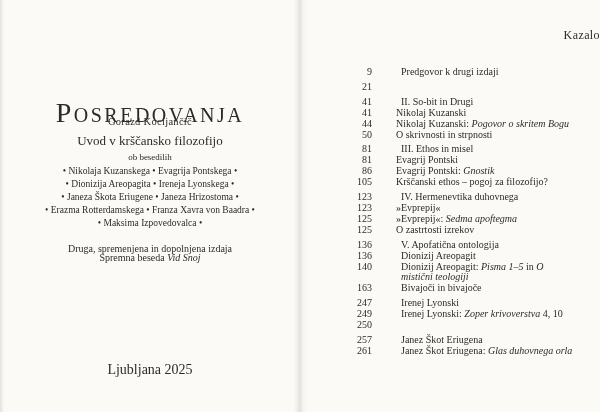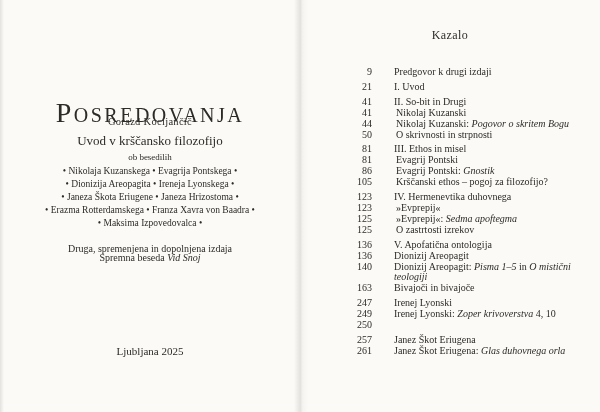--- a/index.html
+++ b/index.html
@@ -40,38 +40,38 @@
     top:97px;
     font-size:28px;
     font-variant:small-caps;
     letter-spacing:2.5px;
   }
   .tp-subtitle{top:133px;font-size:13px;}
   .tp-byline{top:151px;font-size:9.5px;line-height:13px;}
   .tp-byline .intro{font-size:9px;display:block;margin-bottom:1px;}
   .tp-edition{top:232px;font-size:10px;margin-top:11px;}
   .tp-foreword{top:252px;font-size:10px;}
-  .tp-imprint{top:345px;font-size:11px;}
+  .tp-imprint{top:362px;font-size:14px;}
 
   
   .kazalo{
     position:absolute;left:0;top:28px;width:300px;
-    text-align:center;font-size:12px;letter-spacing:0.4px;
+    text-align:right;font-size:12px;letter-spacing:0.4px;
   }
   .toc{
     position:absolute;left:40px;top:67px;width:235px;
     font-size:10px;
   }
   .toc-group{margin-bottom:4px;}
   .toc-row{display:flex;align-items:flex-start;line-height:10.9px;}
   .toc-num{
     flex:0 0 32px;text-align:right;
     font-variant-numeric:oldstyle-nums;
   }
-  .toc-text{flex:1;padding-left:22px;}
+  .toc-text{flex:1;padding-left:29px;}
   .toc-row.indent .toc-text{padding-left:24px;}
   .toc-text i{font-style:italic;}
 </style>
 </head>
 <body>
 
 <div class="spread">
 
   <div class="page left">
     <div class="tp-block tp-author">Gorazd Kocijančič</div>
@@ -101,21 +101,20 @@
     <div class="toc">
         <div class="toc-group">
           <div class="toc-row">
             <span class="toc-num">9</span>
             <span class="toc-text"><span>Predgovor k drugi izdaji</span></span>
           </div>
         </div>
         <div class="toc-group">
           <div class="toc-row">
             <span class="toc-num">21</span>
-            <span class="toc-text"><span>I. Uvod</span></span>
           </div>
         </div>
         <div class="toc-group">
           <div class="toc-row">
             <span class="toc-num">41</span>
             <span class="toc-text"><span>II. So-bit in Drugi</span></span>
           </div>
           <div class="toc-row indent">
             <span class="toc-num">41</span>
             <span class="toc-text"><span>Nikolaj Kuzanski</span></span>

